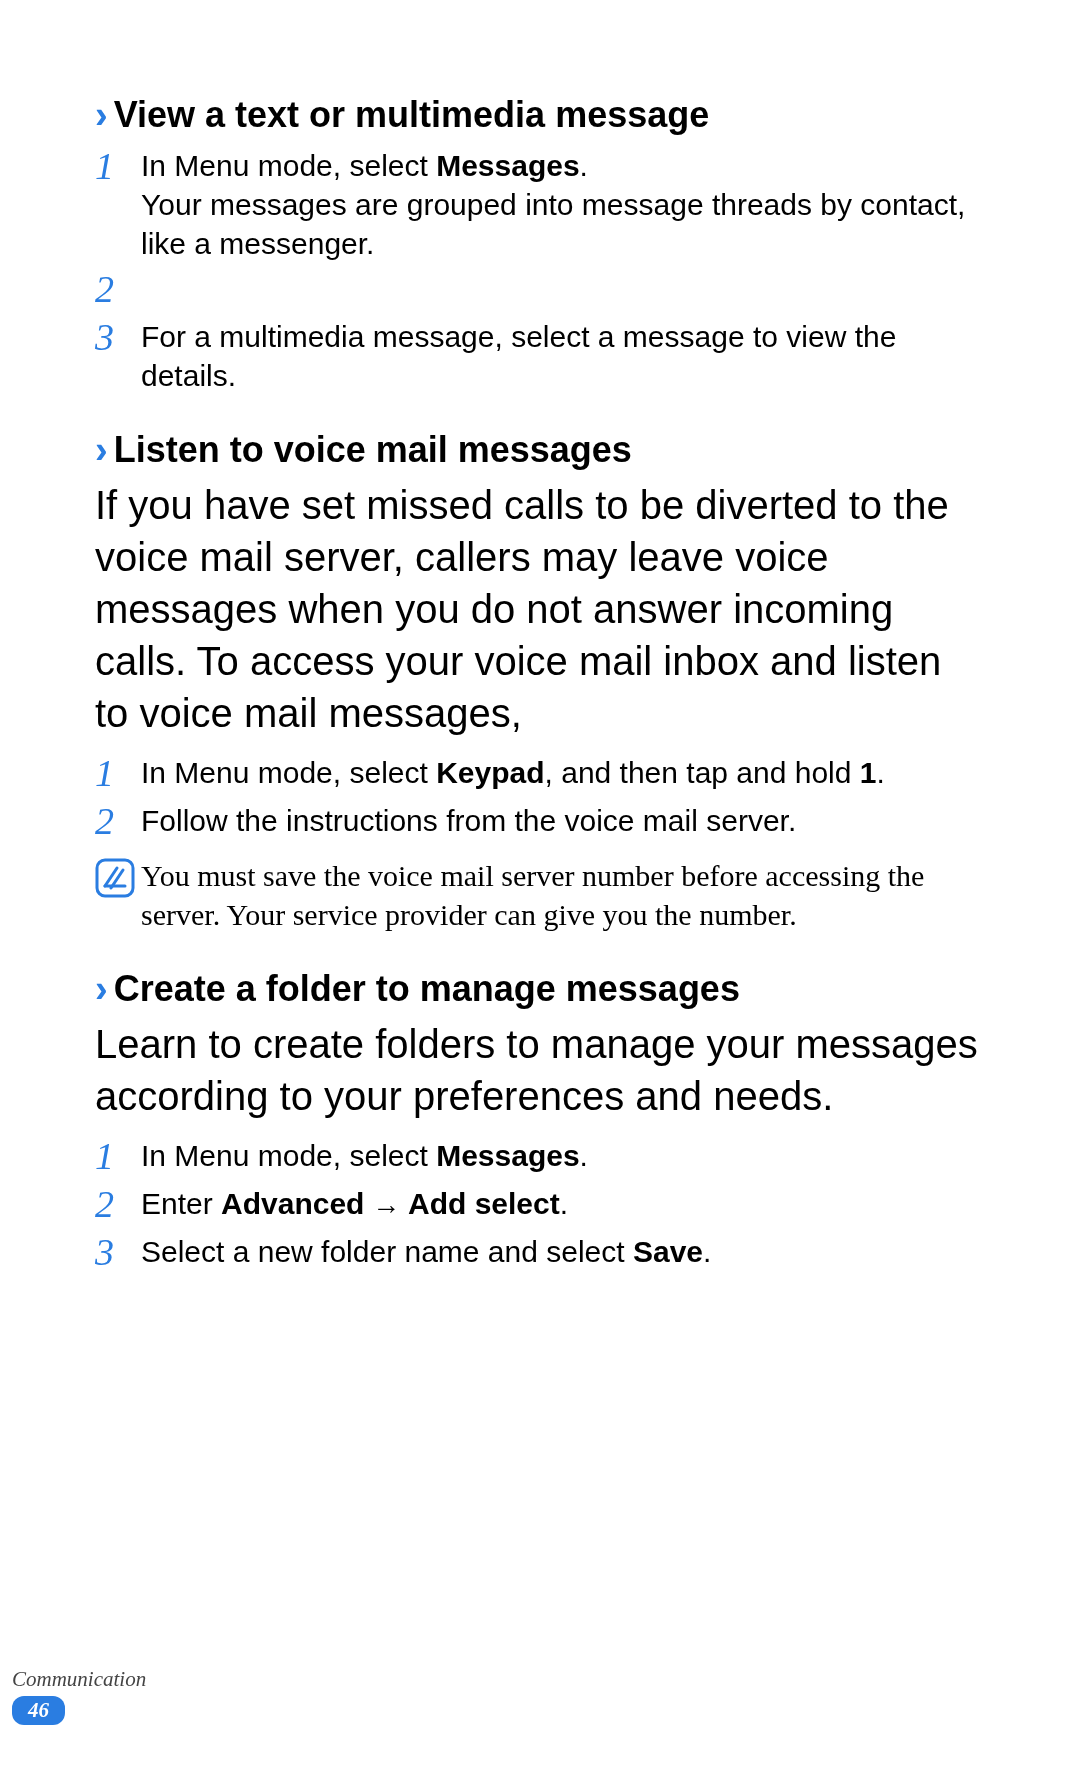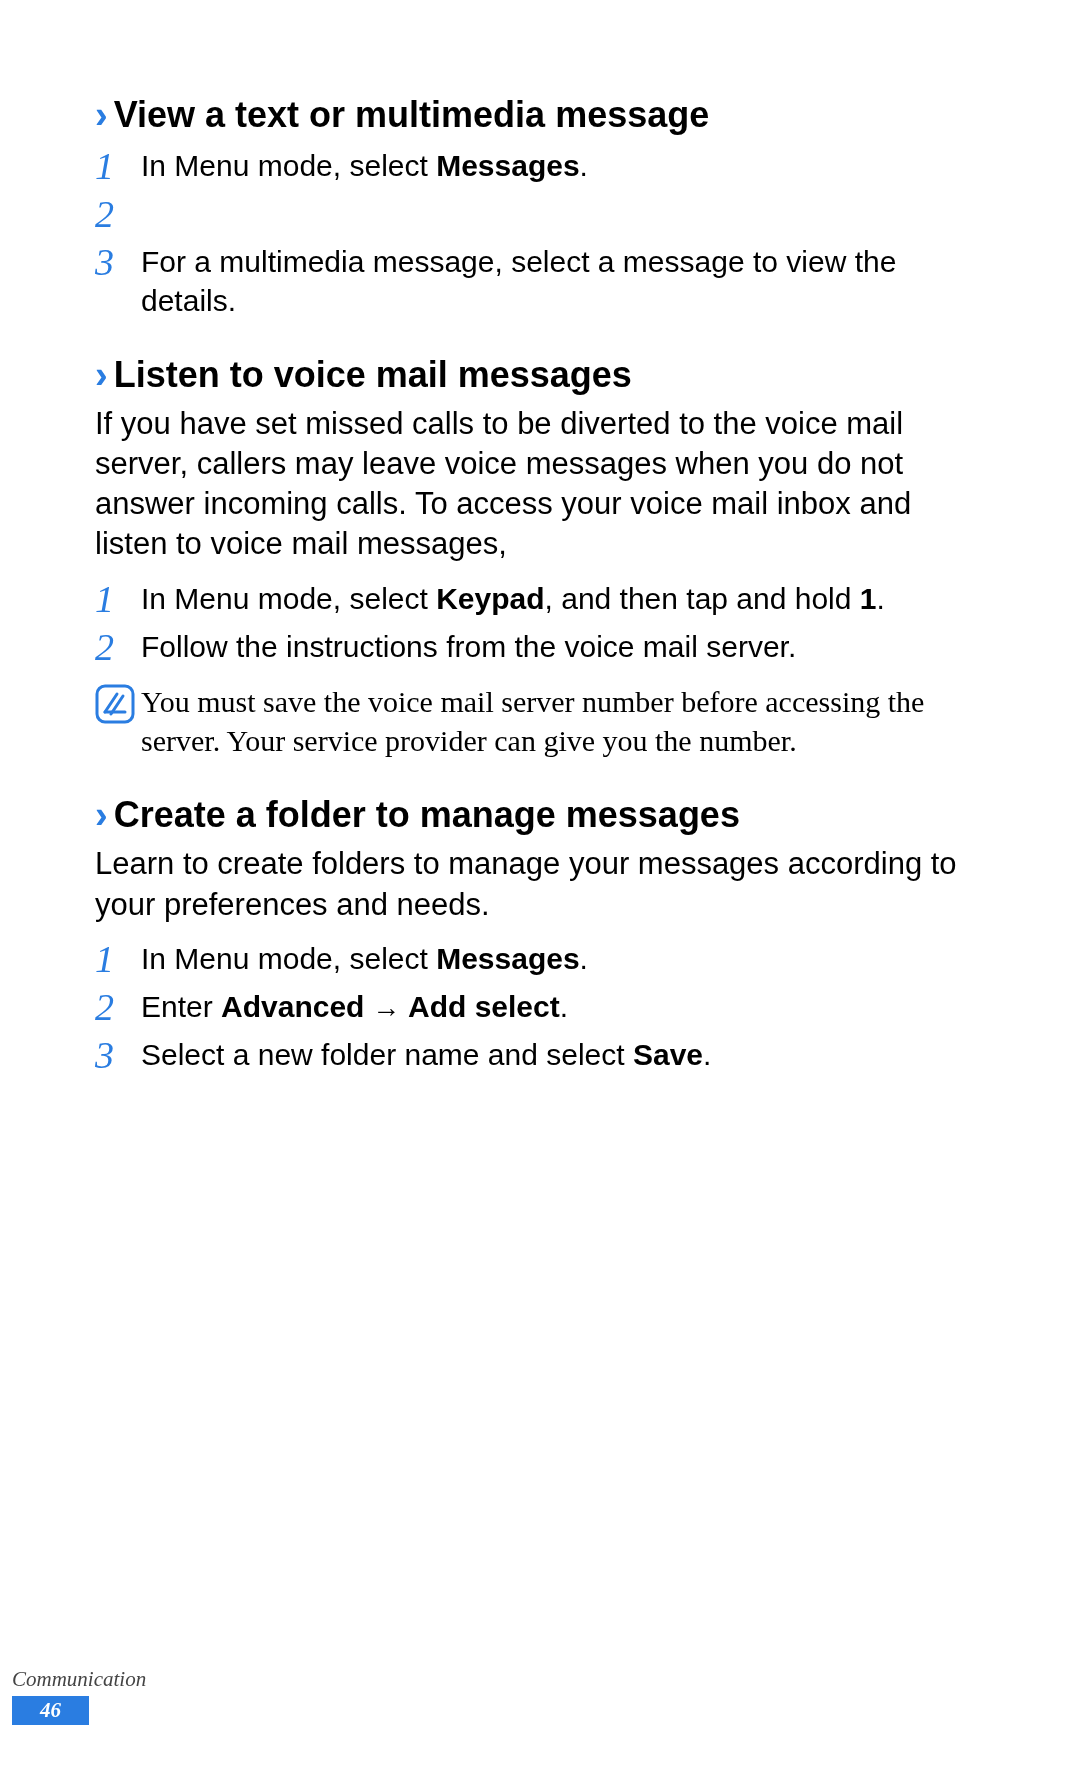--- a/index.html
+++ b/index.html
@@ -24,21 +24,21 @@
     align-items: center;
   }
   .section-heading .chev {
     color: #2a7de1;
     font-weight: 700;
     margin-right: 6px;
     font-size: 38px;
     line-height: 1;
   }
   .para {
-    font-size: 31px;
+    font-size: 40px;
     line-height: 1.3;
     margin: 6px 0 14px 0;
   }
   .step-list {
     margin: 10px 0 14px 0;
   }
   .step {
     display: flex;
     margin: 6px 0;
   }
@@ -88,22 +88,22 @@
     font-family: "Georgia", "Times New Roman", serif;
     font-size: 21px;
     color: #444;
   }
   .footer-num {
     display: inline-block;
     background: #2a7de1;
     color: #fff;
     font-size: 21px;
     font-weight: 700;
-    padding: 2px 28px;
-    border-radius: 0;
+    padding: 2px 16px;
+    border-radius: 12px;
     margin-top: 4px;
     font-style: italic;
     font-family: "Georgia", "Times New Roman", serif;
   }
   .arrow {
     font-size: 28px;
   }
 </style>
 </head>
 <body>
@@ -112,20 +112,21 @@
 
   <div class="section-heading">
     <span class="chev">›</span>
     <span>View a text or multimedia message</span>
   </div>
   <div class="step-list">
     <div class="step">
       <div class="step-num">1</div>
       <div class="step-body">
         <span>In Menu mode, select </span><span class="bold">Messages</span><span>.</span>
+        <div>Your messages are grouped into message threads by contact, like a messenger.</div>
       </div>
     </div>
     <div class="step">
       <div class="step-num">2</div>
     </div>
     <div class="step">
       <div class="step-num">3</div>
       <div class="step-body">
         <span>For a multimedia message, select a message to view the details.</span>
       </div>

